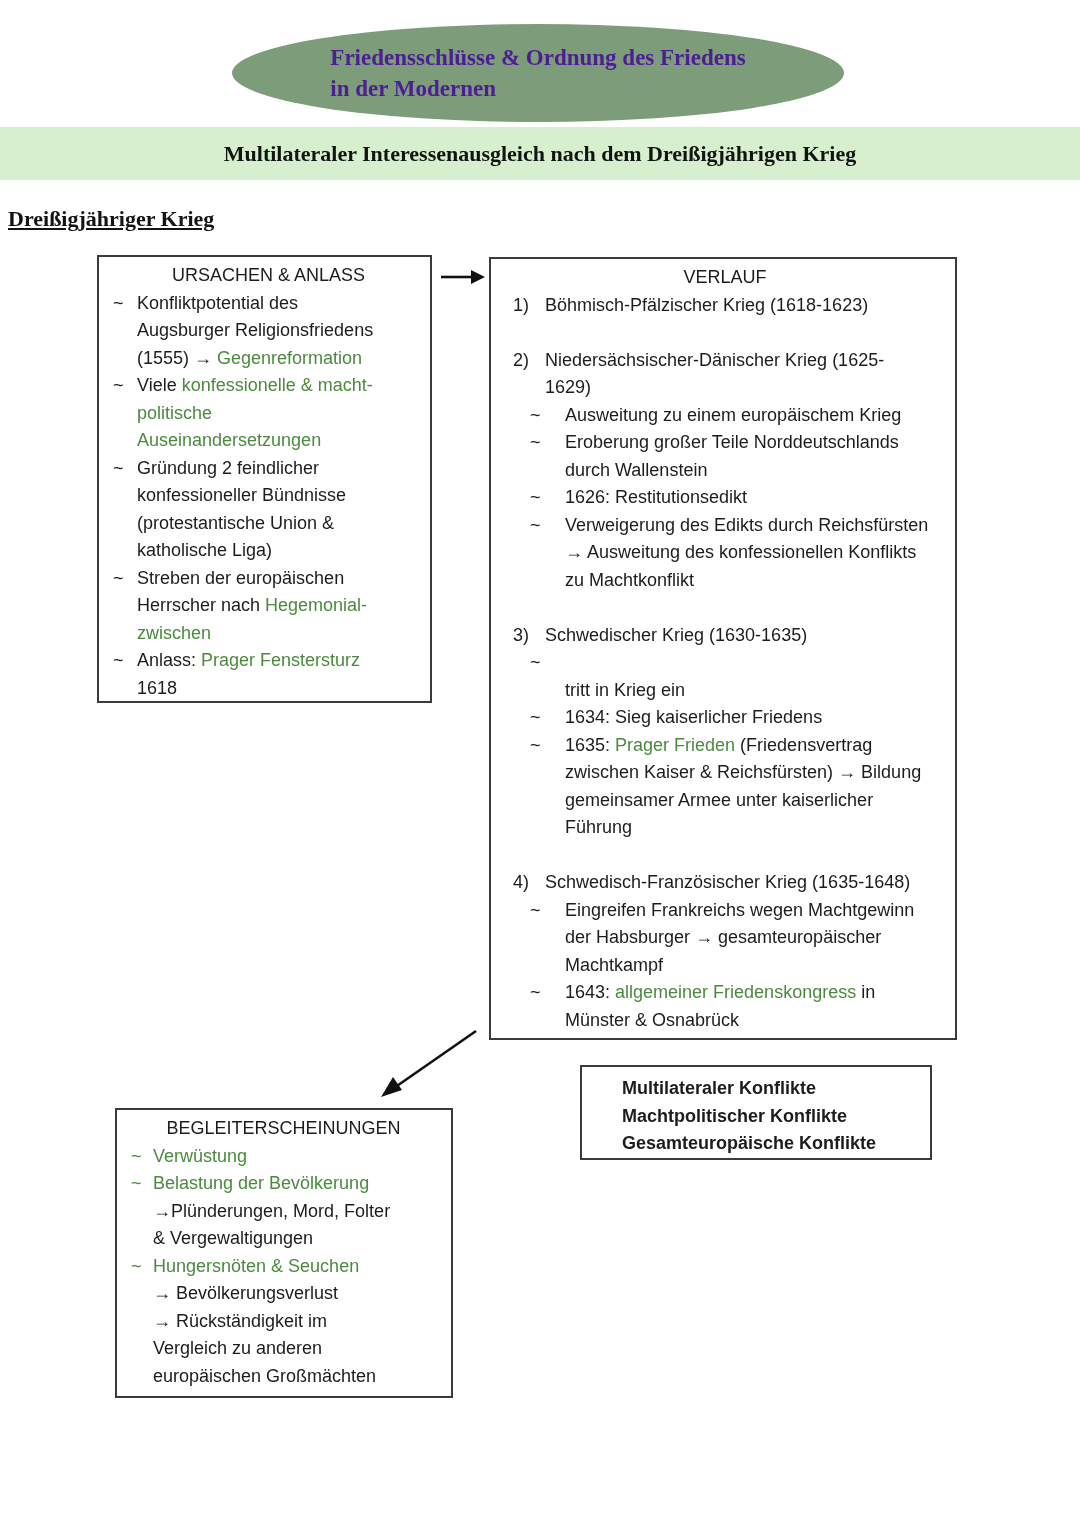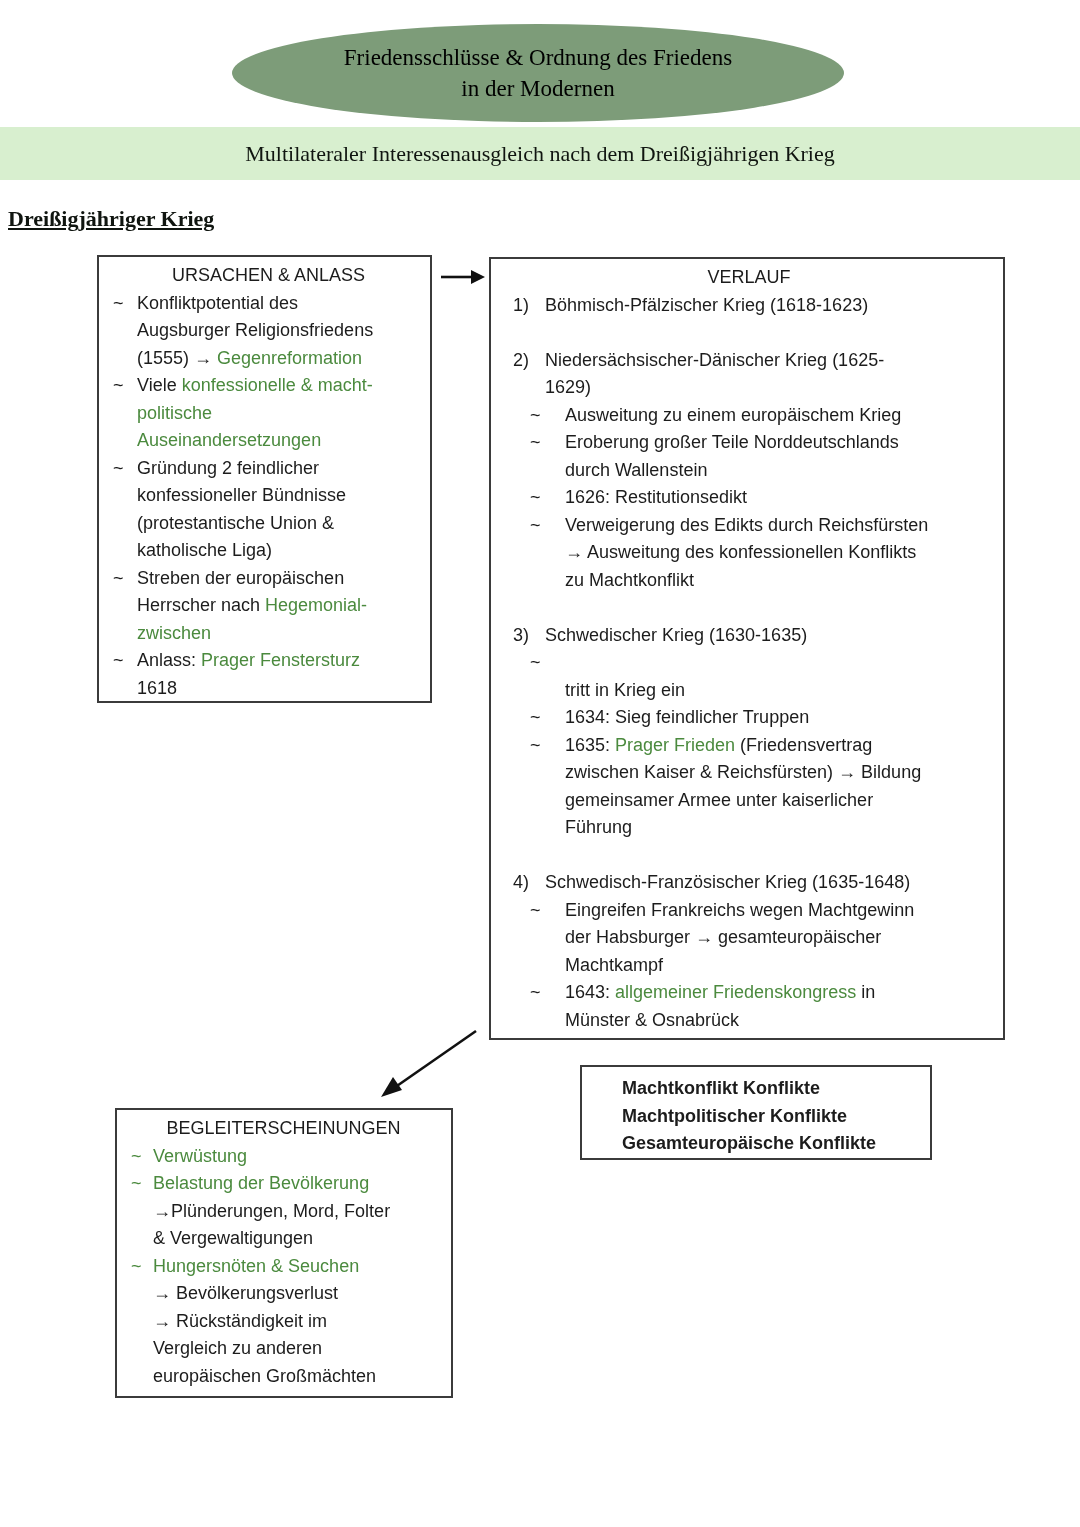--- a/index.html
+++ b/index.html
@@ -9,35 +9,35 @@
     --ink:#1c1c1c;
     --border:#3b3b3b;
   }
   html,body{margin:0;padding:0;background:#fff;}
   .page{position:relative;width:1080px;height:1527px;background:#fff;overflow:hidden;
         font-family:"Liberation Sans",sans-serif;color:var(--ink);}
 
   
   .title-ellipse{position:absolute;left:232px;top:24px;width:612px;height:98px;
         background:var(--ellipse);border-radius:50%;display:flex;align-items:center;justify-content:center;}
-  .ellipse-text{font-family:"Liberation Serif",serif;font-weight:normal;font-size:23px;
-        line-height:31px;text-align:center;color:#000000;}
+  .ellipse-text{font-family:"Liberation Serif",serif;font-weight:bold;font-size:23px;
+        line-height:31px;text-align:left;color:#4c1d95;}
   .band{position:absolute;left:0;top:127px;width:1080px;height:53px;background:var(--band);
         display:flex;align-items:center;justify-content:center;}
-  .band-text{font-family:"Liberation Serif",serif;font-weight:normal;font-size:22px;color:#101510;}
+  .band-text{font-family:"Liberation Serif",serif;font-weight:bold;font-size:22px;color:#101510;}
   .section-heading{position:absolute;left:0;top:206px;width:1080px;padding-left:8px;}
   .section-heading span{font-family:"Liberation Serif",serif;font-weight:bold;font-size:22px;
         text-decoration:underline;color:#101510;}
 
   
   .box{position:absolute;background:#fff;border:2px solid var(--border);box-sizing:border-box;
         font-size:18px;line-height:27.5px;}
   .box-title{text-align:center;padding-top:3px;}
   .ursachen{left:97px;top:255px;width:335px;height:448px;padding:2px 6px 15px 14px;}
-  .verlauf{left:489px;top:257px;width:516px;height:783px;padding:2px 8px 0 12px;}
+  .verlauf{left:489px;top:257px;width:468px;height:783px;padding:2px 8px 0 12px;}
   .legend{left:580px;top:1065px;width:352px;height:95px;padding:8px 8px 0 40px;font-weight:bold;}
   .begleit{left:115px;top:1108px;width:338px;height:290px;padding:2px 15px 0 14px;}
 
   
   .li{display:flex;align-items:flex-start;}
   .tilde{flex:0 0 24px;}
   .begleit .tilde{flex:0 0 22px;color:var(--green);}
   .li-text{flex:1 1 auto;}
   .green{color:var(--green);}
   .bold{font-weight:normal;}
@@ -151,21 +151,21 @@
             <span class="num">3)</span>
             <div class="entry-title"><span class="bold">Schwedischer Krieg</span><span> (1630-1635)</span></div>
           </div>
           <div class="sublist">
             <div class="li">
               <span class="tilde">~</span>
               <div class="li-text"><br><span>tritt in Krieg ein</span></div>
             </div>
             <div class="li">
               <span class="tilde">~</span>
-              <div class="li-text"><span>1634: Sieg feindlicher Truppen</span></div>
+              <div class="li-text"><span>1634: Sieg kaiserlicher Friedens</span></div>
             </div>
             <div class="li">
               <span class="tilde">~</span>
               <div class="li-text"><span>1635: </span><span class="green">Prager Frieden</span><span> (Friedensvertrag</span><br><span>zwischen Kaiser &amp; Reichsfürsten) → Bildung</span><br><span>gemeinsamer Armee unter kaiserlicher</span><br><span>Führung</span></div>
             </div>
           </div>
         </div>
         <div class="entry">
           <div class="entry-head">
             <span class="num">4)</span>
@@ -180,21 +180,21 @@
               <span class="tilde">~</span>
               <div class="li-text"><span>1643: </span><span class="green">allgemeiner Friedenskongress</span><span> in</span><br><span>Münster &amp; Osnabrück</span></div>
             </div>
           </div>
         </div>
       </div>
   </div>
 
   <div class="box legend">
     <div id="legend-lines">
-        <div class="legend-line">Machtkonflikt Konflikte</div>
+        <div class="legend-line">Multilateraler Konflikte</div>
         <div class="legend-line">Machtpolitischer Konflikte</div>
         <div class="legend-line">Gesamteuropäische Konflikte</div>
       </div>
   </div>
 
   <div class="box begleit">
     <div class="box-title">BEGLEITERSCHEINUNGEN</div>
     <div class="list" id="begleit-list">
         <div class="li">
           <span class="tilde">~</span>

